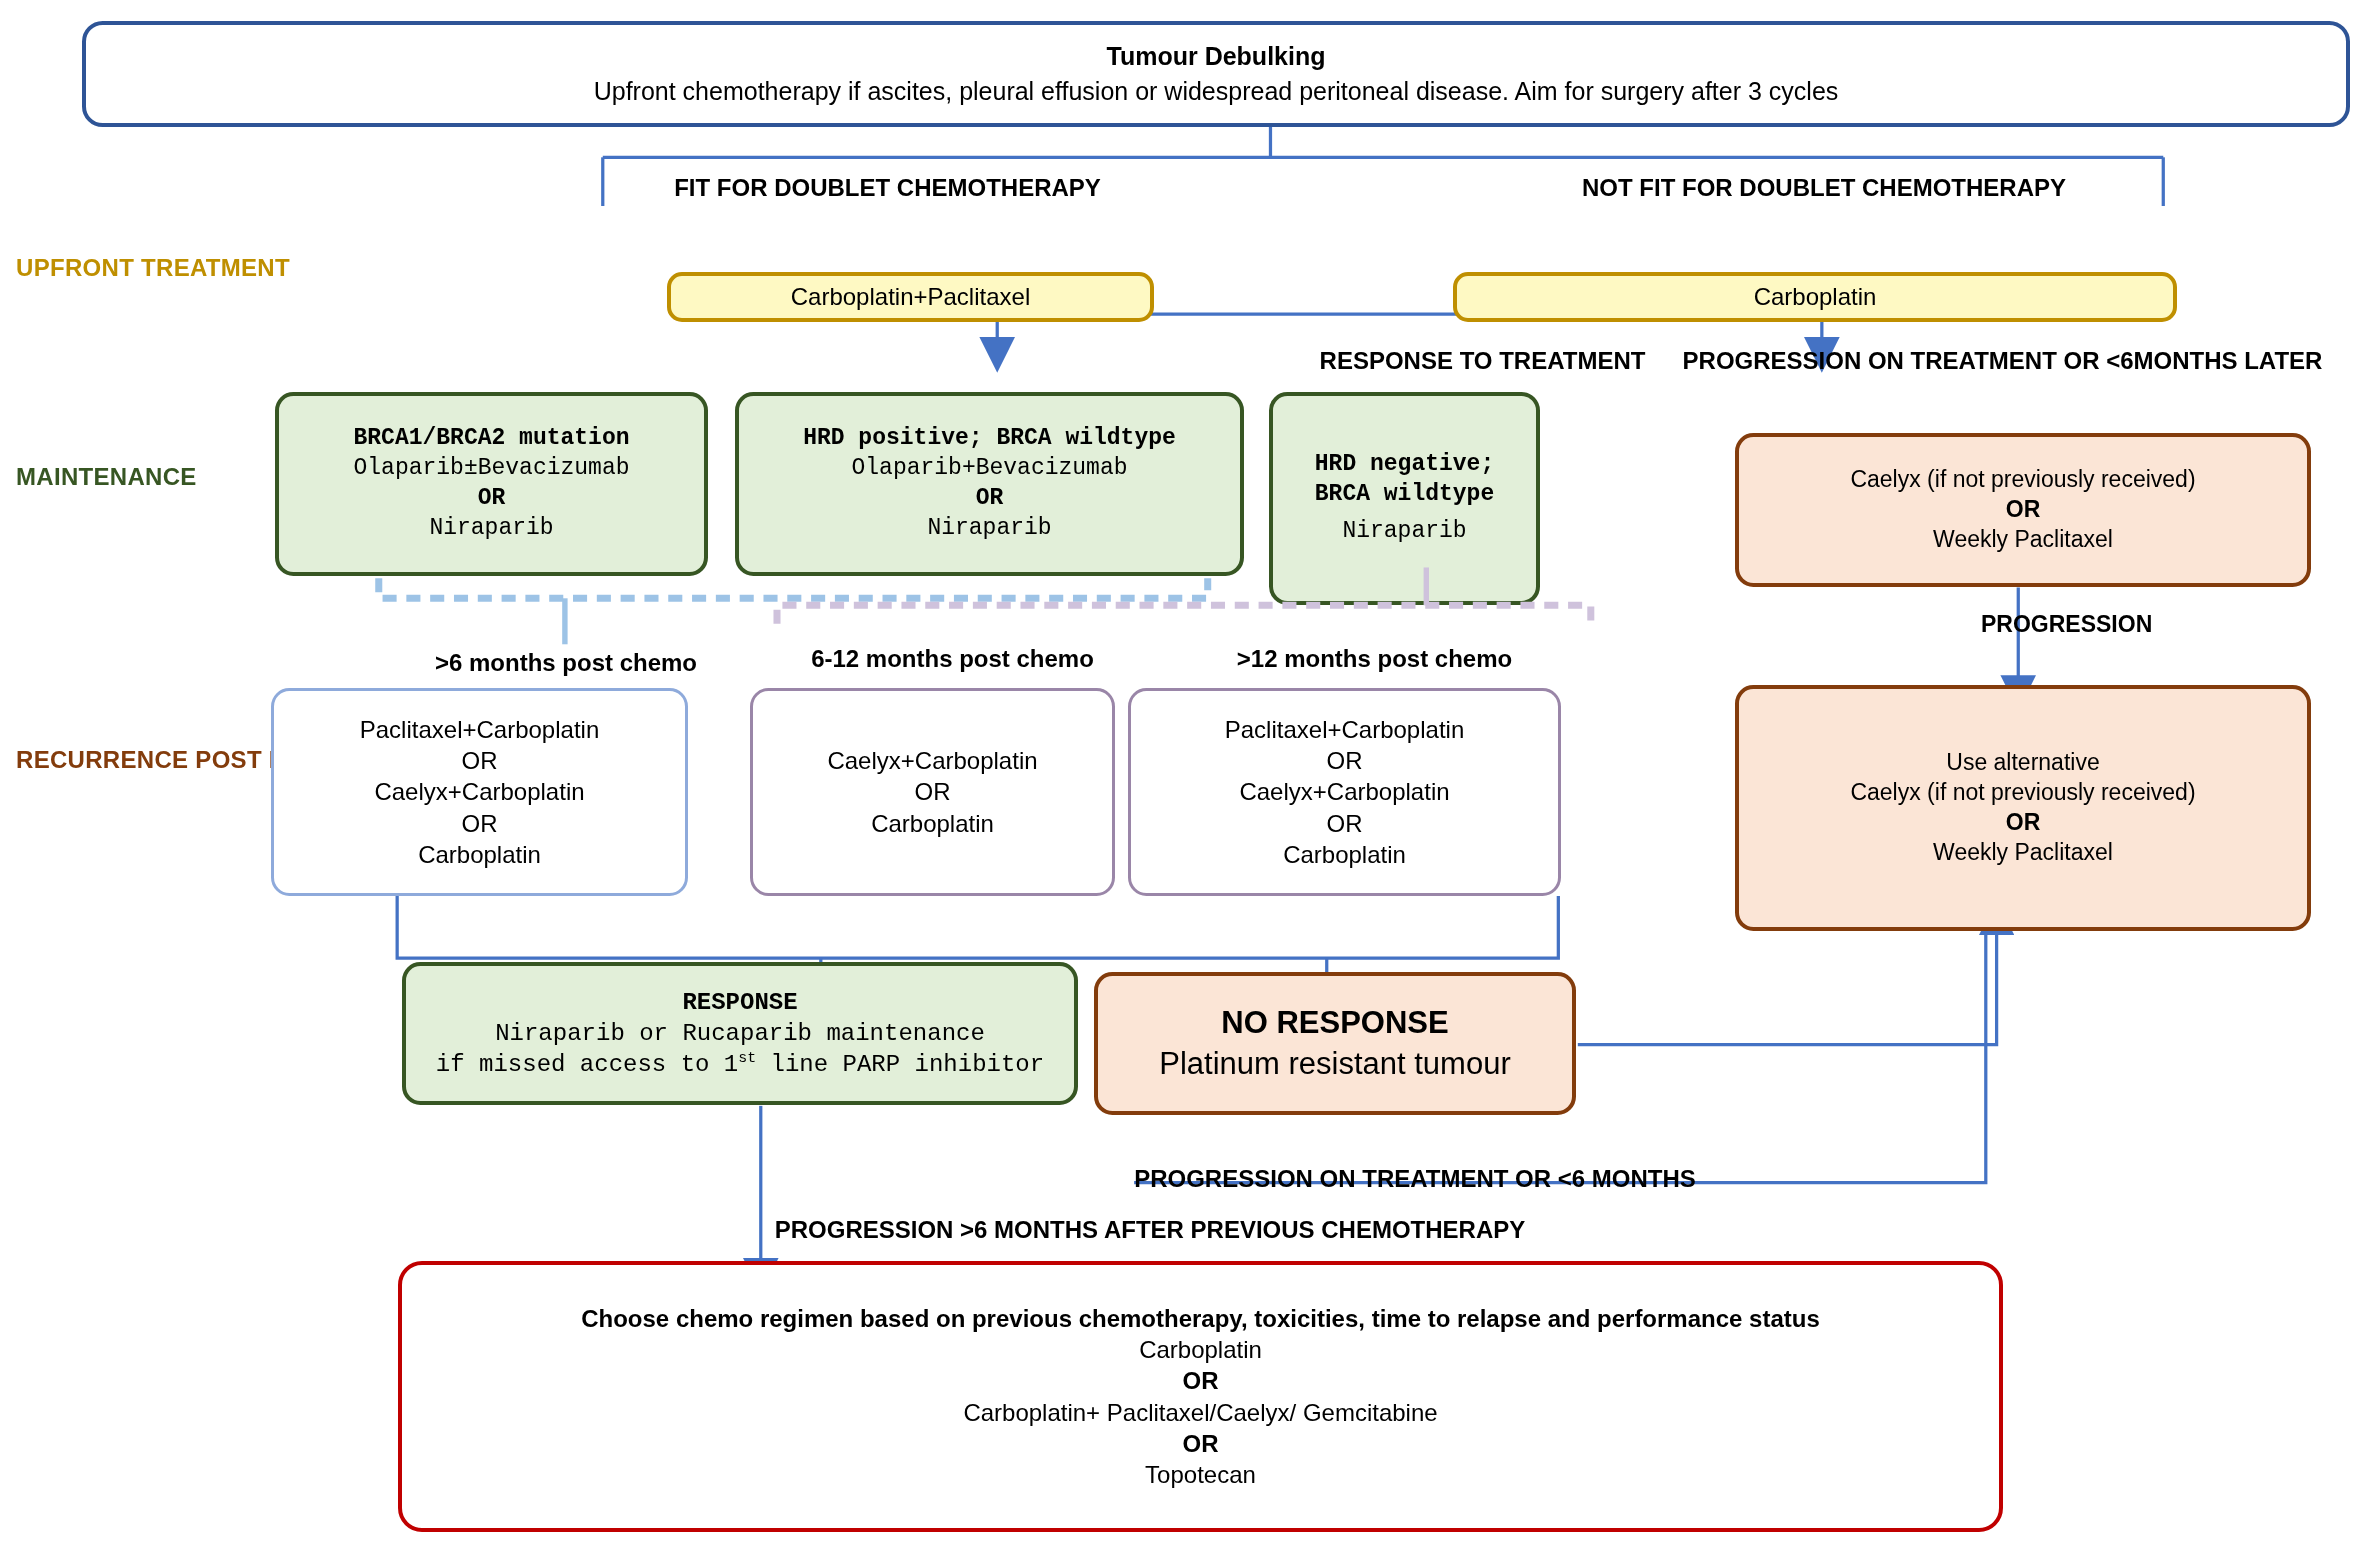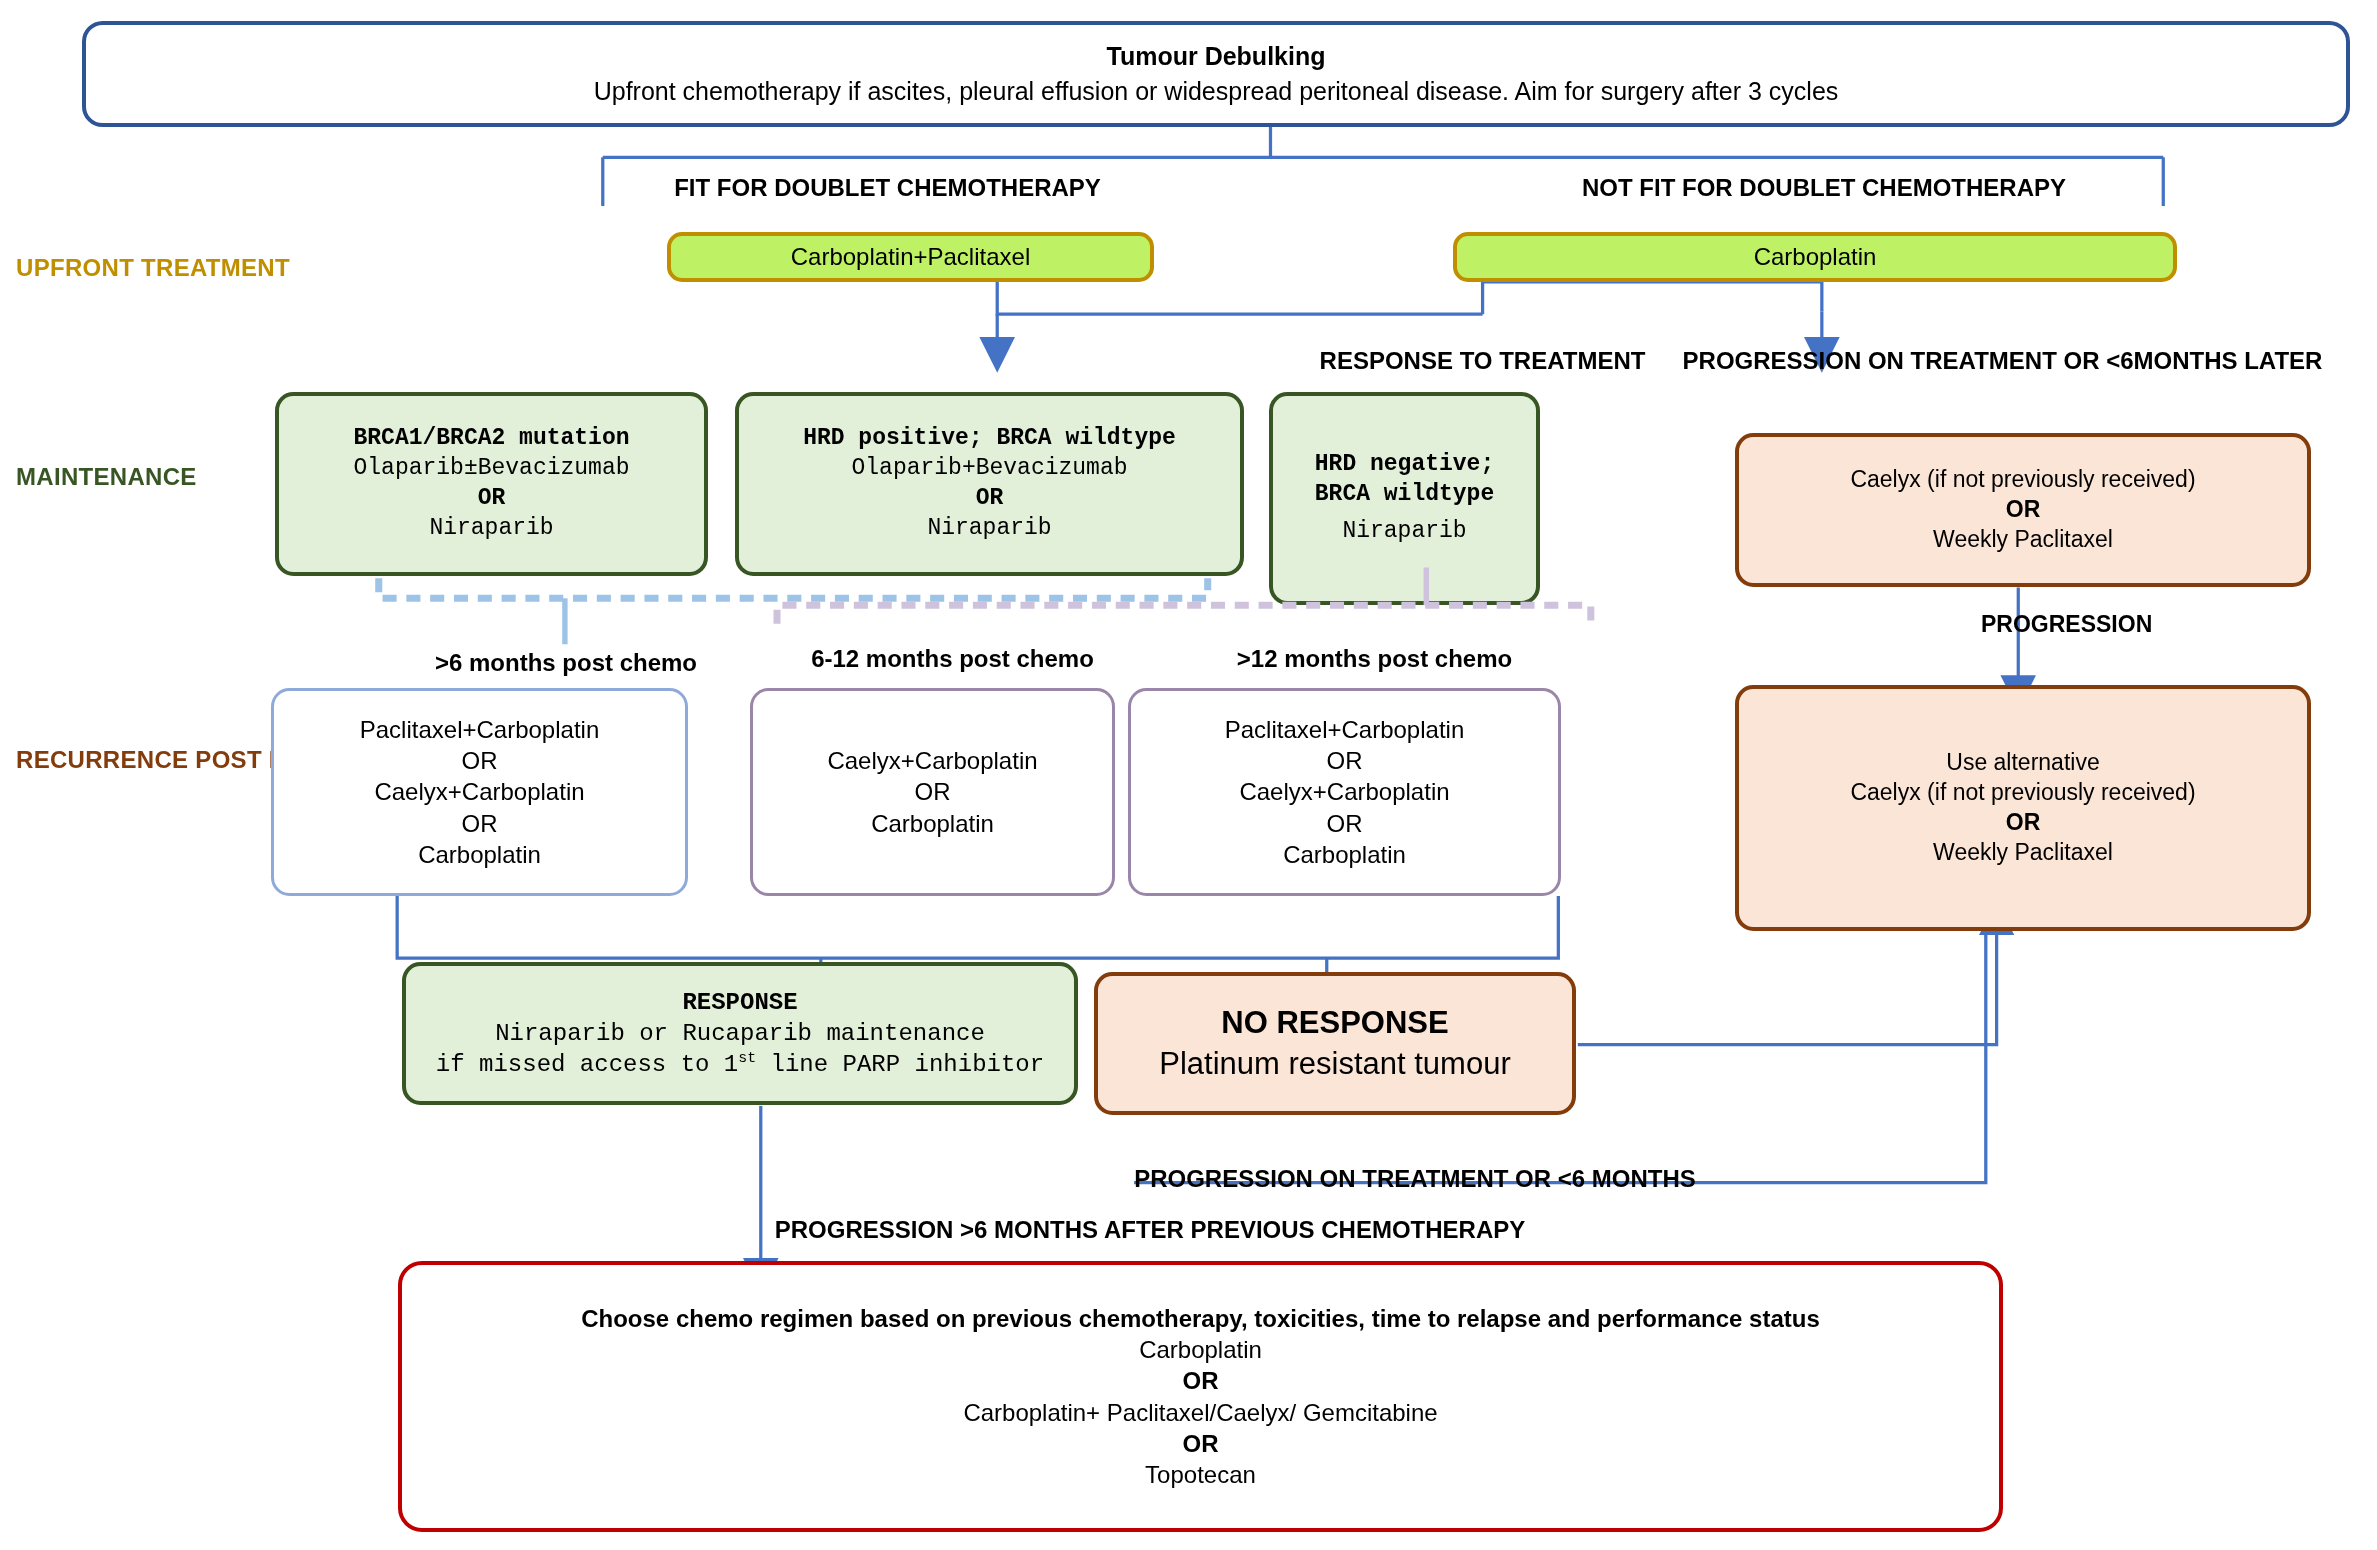--- a/index.html
+++ b/index.html
@@ -20,21 +20,21 @@
     text-align:center;
     border-radius:18.4px;
     line-height:1.30;
     color:#000;
   }
   .box .ln{display:block;width:100%;}
   .b  {font-weight:bold;}
 
   
   .blue-outline{border:4.9px solid #2E5496;background:#ffffff;border-radius:20.6px;}
-  .gold  {border:4.9px solid #BF8F00;background:#bef264;border-radius:15px;}
+  .gold  {border:4.9px solid #BF8F00;background:#fef9c3;border-radius:15px;margin-top:40px;}
   .green {border:4.9px solid #375623;background:#E2EFD9;font-family:Liberation Mono, monospace;}
   .peach {border:4.9px solid #833C0C;background:#FBE5D6;}
   .lblue {border:3.8px solid #8EAADB;background:#ffffff;}
   .purple{border:3.8px solid #9A86A8;background:#ffffff;}
   .red   {border:4.9px solid #C00000;background:#ffffff;border-radius:24px;}
 
   
   .t{position:absolute;color:#000;text-align:center;line-height:1.22;}
   .cap{font-weight:bold;}
 

